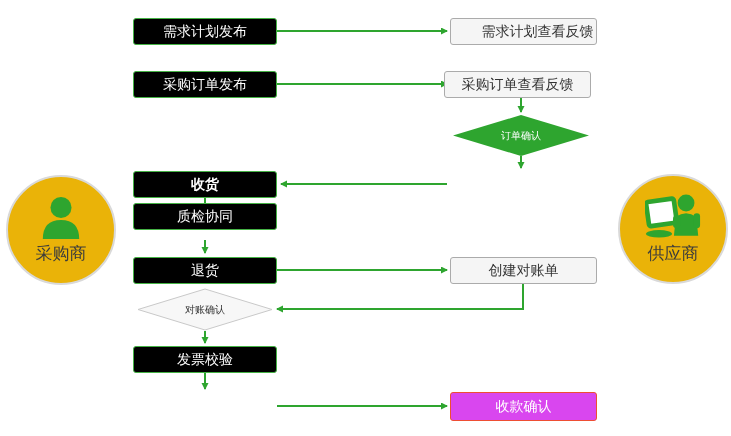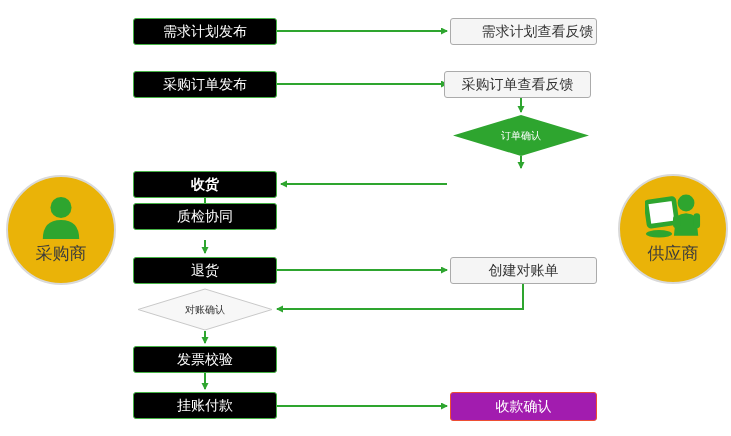--- a/index.html
+++ b/index.html
@@ -14,21 +14,21 @@
   }
   .green-box {
     width:144px; height:27px; background:#000000; color:#ffffff;
     border:1px solid #45b245; border-radius:3px;
   }
   .outline-box {
     width:147px; height:27px; background:#f5f5f5; color:#333333;
     border:1px solid #ababab; border-radius:3px;
   }
   .red-box {
-    width:147px; height:29px; background:#a21caf; color:#ffffff;
+    width:147px; height:29px; background:#d946ef; color:#ffffff;
     border:1px solid #ee4e33; border-radius:3px;
   }
   .diamond { position:absolute; }
   .diamond svg { position:absolute; left:0; top:0; }
   .diamond .dlabel {
     position:absolute; left:0; top:0; right:0; bottom:0;
     display:flex; align-items:center; justify-content:center; font-size:10px;
   }
   .diamond.filled .dlabel { color:#ffffff; }
   .diamond.outline .dlabel { color:#333333; }
@@ -86,21 +86,20 @@
     </svg>
     <span class="actor-label">供应商</span>
   </div>
 
   <div class="node green-box" style="left:133px; top:18px;">需求计划发布</div>
   <div class="node green-box" style="left:133px; top:71px;">采购订单发布</div>
   <div class="node green-box" style="left:133px; top:171px;font-weight:bold;">收货</div>
   <div class="node green-box" style="left:133px; top:203px;">质检协同</div>
   <div class="node green-box" style="left:133px; top:346px;">发票校验</div>
   <div class="node green-box" style="left:133px; top:257px;">退货</div>
-  <div class="node green-box" style="left:133px; top:392px;">挂账付款</div>
 
   <div class="diamond outline" style="left:137px; top:288px; width:136px; height:43px;">
     <svg width="136" height="43" viewBox="0 0 136 43">
       <polygon points="68,1 135,21.5 68,42 1,21.5" fill="#f7f7f7" stroke="#c9c9c9" stroke-width="1"></polygon>
     </svg>
     <div class="dlabel">对账确认</div>
   </div>
 
   <div class="node outline-box" style="left:450px; top:18px;padding-left:28px;">需求计划查看反馈</div>
   <div class="node outline-box" style="left:444px; top:71px;">采购订单查看反馈</div>

